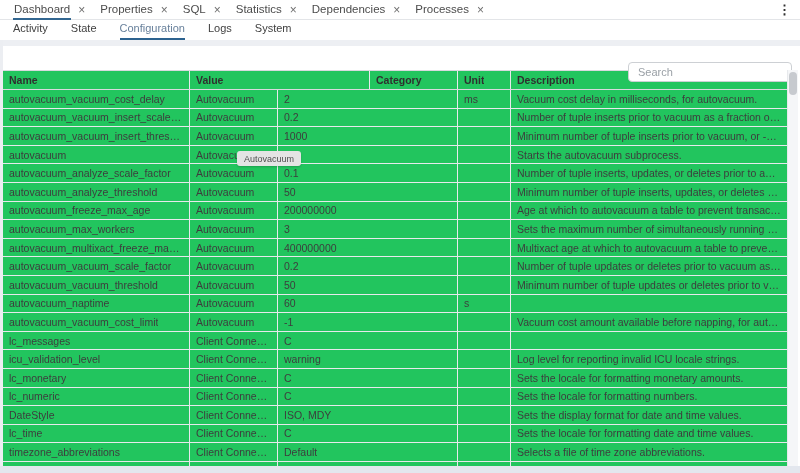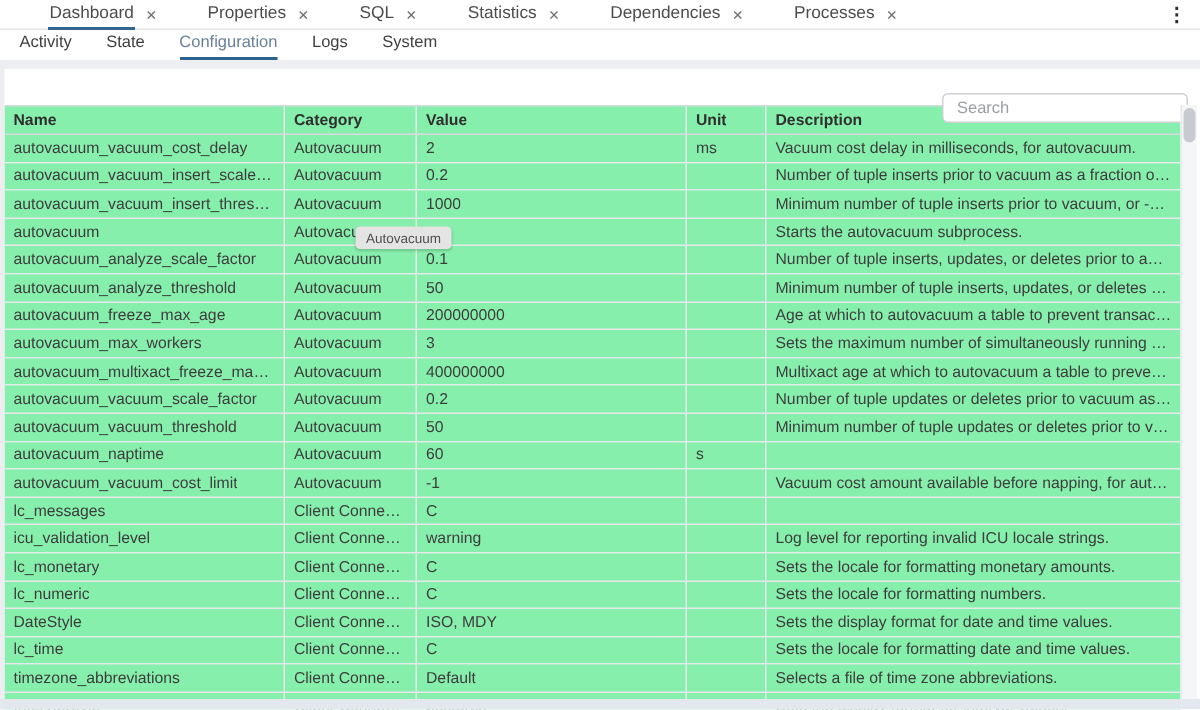--- a/index.html
+++ b/index.html
@@ -3,21 +3,21 @@
 <meta charset="utf-8">
 <style>
   * { margin:0; padding:0; box-sizing:border-box; }
   html,body { width:800px; height:473px; overflow:hidden; background:#fff;
               font-family:"Liberation Sans", sans-serif; }
   .page { position:relative; width:800px; height:473px; background:#fff; overflow:hidden; }
 
   
   .tabbar { height:20px; display:flex; align-items:stretch; padding-left:6px;
             border-bottom:1px solid #e3e5e8; background:#fff; }
-  .tab { display:flex; align-items:center; padding:0 7px; cursor:default;margin-left:19px; }
+  .tab { display:flex; align-items:center; padding:0 7px; cursor:default; }
   .tab-label { font-size:11.5px; color:#4c4c4c; padding:2px 1px 1px;
                border-bottom:2px solid transparent; line-height:15px; }
   .tab.active .tab-label { border-bottom-color:#326690; }
   .tab-close { font-size:12px; color:#6f6f6f; margin-left:7px; line-height:12px; }
   .menu-dots { position:absolute; top:2px; right:9px; font-size:13px; color:#2f2f2f;
                font-weight:bold; line-height:16px; }
 
   
   .subtabbar { height:20px; display:flex; align-items:flex-end; padding-left:13px;
                background:#fff; }
@@ -30,21 +30,21 @@
   
   .searchrow { height:24px; background:#fff; position:relative; }
   .search-input { position:absolute; right:8px; top:16px; width:164px; height:20px;
                   border:1px solid #cdd0d4; border-radius:4px; font-size:11px;
                   padding:0 9px; color:#444; outline:none;
                   font-family:"Liberation Sans", sans-serif; }
   .search-input::placeholder { color:#9aa0a6; }
 
   
   .grid { margin-left:3px; width:784px; }
-  .trow { display:flex; height:18.6px; border-bottom:1px solid #e7e9ec; background:#86efac; }
+  .trow { display:flex; height:18.6px; border-bottom:1px solid #e7e9ec; background:#22c55e; }
   .trow.header { height:20px; border-top:1px solid #d8dade; border-bottom:1px solid #d8dade; }
   .cell { display:flex; align-items:center; padding:0 6px; font-size:10.5px; color:#3d3d3d;
           border-right:1px solid #e7e9ec; white-space:nowrap; overflow:hidden;
           text-overflow:ellipsis; }
   .cell > span { overflow:hidden; text-overflow:ellipsis; white-space:nowrap; }
   .header .cell { font-weight:600; color:#2f2f2f; font-size:10.5px; }
   .c-name { width:187px; } .c-cat { width:88px; } .c-val { width:180px; }
   .c-unit { width:53px; } .c-desc { flex:1; border-right:none; }
 
   
@@ -104,25 +104,25 @@
 
   <div class="searchrow">
     <input class="search-input" type="text" placeholder="Search" style="">
   </div>
 
   <div class="grid">
     <div class="trow header">
         <div class="cell c-name">
           <span>Name</span>
         </div>
+        <div class="cell c-val">
+          <span>Value</span>
+        </div>
         <div class="cell c-cat">
           <span>Category</span>
-        </div>
-        <div class="cell c-val">
-          <span>Value</span>
         </div>
         <div class="cell c-unit">
           <span>Unit</span>
         </div>
         <div class="cell c-desc">
           <span>Description</span>
         </div>
       </div>
     <div id="tbody">
         <div class="trow">

